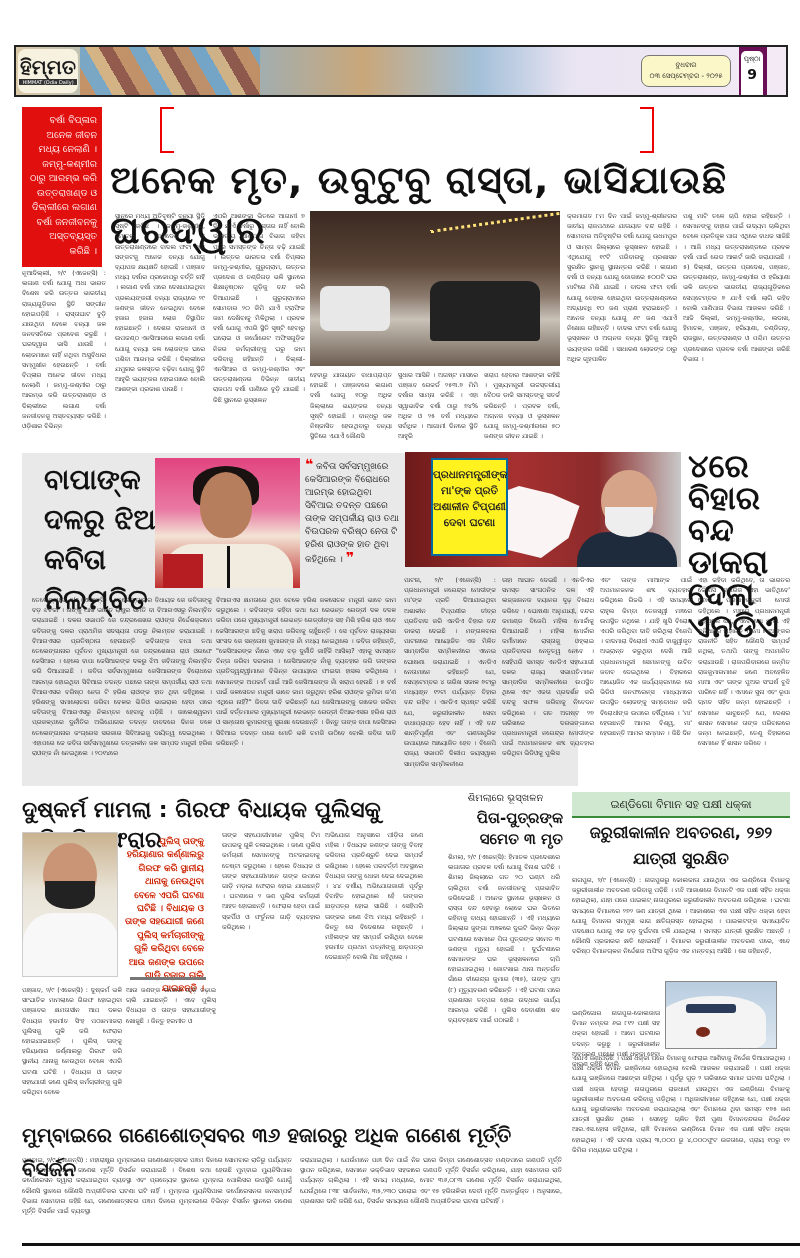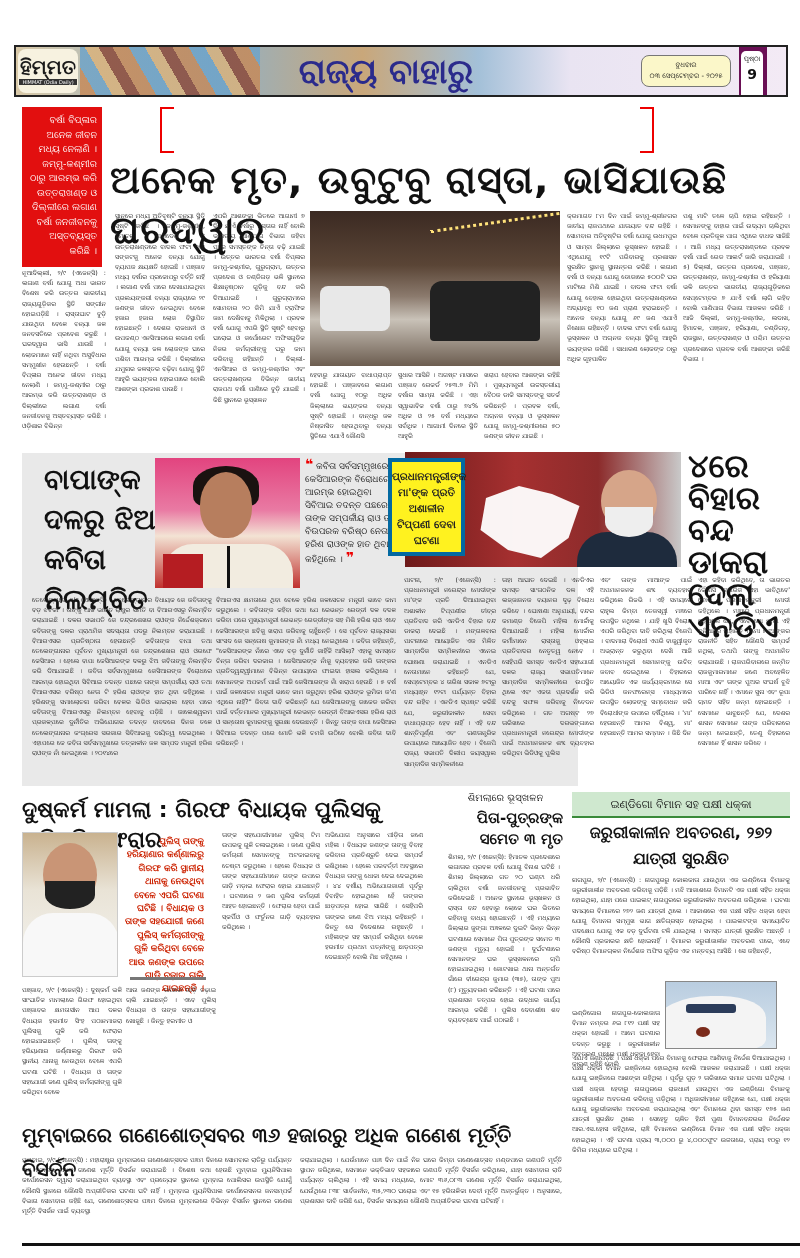--- a/index.html
+++ b/index.html
@@ -39,21 +39,21 @@
   .kav-blouse { position:absolute; left: 8px; top: 96px; width: 40px; height: 40px; background:#b51d22; }
   .mic { position:absolute; left: 72px; top: 88px; width: 3px; height: 50px; background:#111; }
   .quote { left: 305px; top: 458px; width: 95px; font-size: 9px; line-height: 13px; }
   .qmark { color: #e00; font-size: 14px; font-weight: bold; }
   
   .modi-img { left: 405px; top: 452px; width: 276px; height: 115px; background: linear-gradient(90deg,#6d1a1a 0%,#a63030 40%,#8c2b2b 70%,#c9c9c9 100%); overflow:hidden; }
   .bihar-map { position:absolute; left: 70px; top: 30px; width: 110px; height: 80px; background:#fff; clip-path: polygon(10% 20%, 40% 5%, 70% 15%, 95% 30%, 85% 70%, 60% 95%, 30% 85%, 5% 60%); opacity:.95; }
   .modi-face { position:absolute; left: 196px; top: 18px; width: 56px; height: 62px; background:#d6a589; border-radius: 50%; }
   .modi-beard { position:absolute; left: 200px; top: 55px; width: 48px; height: 30px; background:#eee; border-radius: 0 0 50% 50%; }
   .modi-coat { position:absolute; left: 172px; top: 80px; width: 100px; height: 40px; background:#1e2b3d; border-radius: 30px 30px 0 0; }
-  .yellow-box { left: 388px; top: 458px; width: 77px; height: 98px; background: #fff21f; border: 4px solid #0369a1; font-size: 10.5px; font-weight: bold; text-align:center; line-height: 16px; padding-top: 6px; color:#222; }
+  .yellow-box { left: 431px; top: 458px; width: 77px; height: 98px; background: #fff21f; border: 2px solid #0369a1; font-size: 10.5px; font-weight: bold; text-align:center; line-height: 16px; padding-top: 6px; color:#222; }
   .modi-headline { left: 688px; top: 450px; width: 110px; font-size: 32px; font-weight: bold; line-height: 32px; }
   
   .hl3 { left: 22px; top: 795px; width: 420px; font-size: 22px; font-weight: bold; line-height: 30px; }
   .mla-photo { left: 22px; top: 832px; width: 96px; height: 145px; background: linear-gradient(180deg,#c9b28f 0%,#e9e3d6 40%,#f5f5f2 100%); overflow:hidden; border:1px solid #ccc; }
   .mla-face { position:absolute; left: 20px; top: 10px; width: 54px; height: 64px; background:#c99576; border-radius: 50%; }
   .mla-beard { position:absolute; left: 22px; top: 48px; width: 50px; height: 28px; background:#222; border-radius: 0 0 50% 50%; }
   .mla-shirt { position:absolute; left: 0px; top: 80px; width: 96px; height: 70px; background:#f8f8f8; border-radius: 30px 30px 0 0; }
   .red-quote { left: 124px; top: 835px; width: 80px; color: #c20; font-size: 9px; text-align: right; line-height: 13.4px; font-weight: bold; }
   .red-line { left: 130px; top: 977px; width: 76px; height: 3px; background:#777; }
   
@@ -72,21 +72,20 @@
 </style>
 </head>
 <body>
 
 <div class="abs masthead">
   <div class="abs logo">
     <span class="logo-main">ହିମ୍ମତ</span>
     <span class="logo-sub">HIMMAT (Odia Daily)</span>
   </div>
   <div class="abs collage"></div>
-  <div class="abs section-title">ରାଜ୍ୟ ବାହାରୁ</div>
   <div class="abs" style="left:200px;top:0;width:574px;height:48px;">
     <div class="abs date-box">
       <div>ବୁଧବାର</div>
       <div>୦୩ ସେପ୍ଟେମ୍ବର - ୨୦୨୫</div>
     </div>
     <div class="abs page-box">
       <div class="abs page-inner">
         <span>ପୃଷ୍ଠା</span>
         <span class="page-num">9</span>
       </div>

